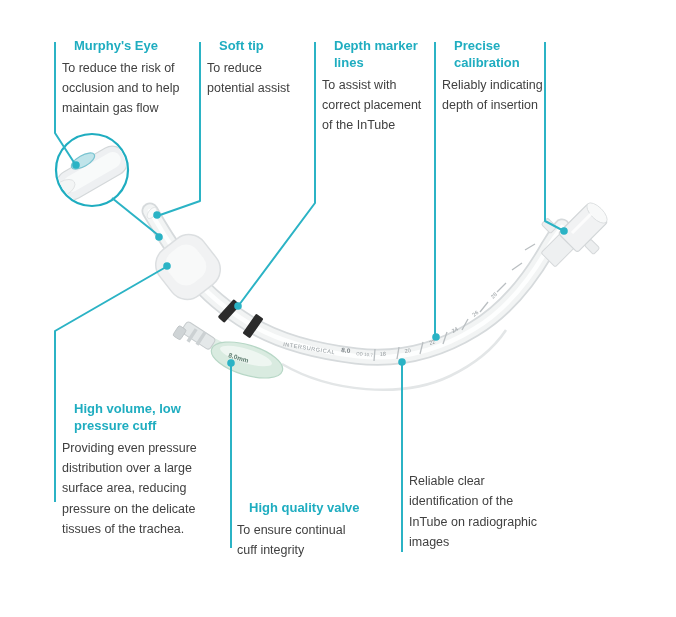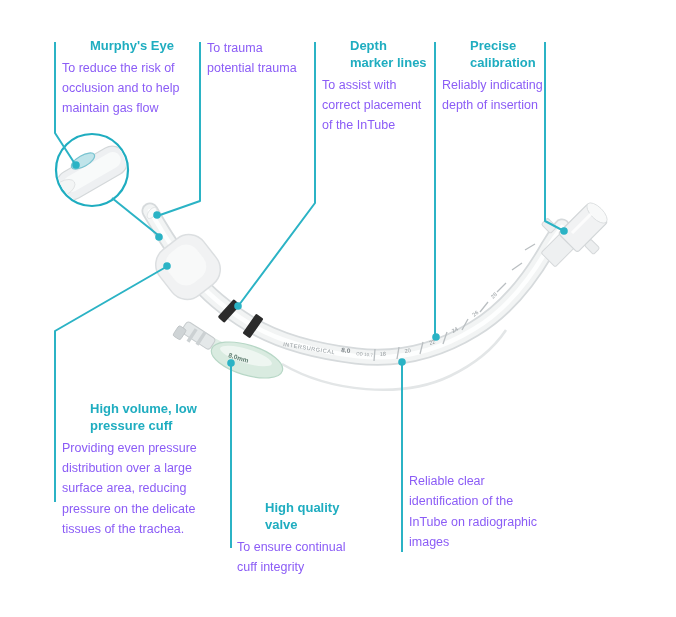--- a/index.html
+++ b/index.html
@@ -3,24 +3,24 @@
 <meta charset="utf-8">
 <style>
   html,body{margin:0;padding:0;background:#ffffff;}
   .canvas{
     position:relative;width:676px;height:617px;background:#ffffff;overflow:hidden;
     font-family:"Liberation Sans","DejaVu Sans",sans-serif;
   }
   .art{position:absolute;left:0;top:0;}
   .label{position:absolute;}
   .label h3{
-    margin:0 0 3px 16px;font-size:13px;line-height:1.3;font-weight:bold;color:#1fadc0;padding-left:12px;
+    margin:0 0 3px 0;font-size:13px;line-height:1.3;font-weight:bold;color:#1fadc0;padding-left:12px;
   }
   .label p{
-    margin:0;font-size:12.5px;line-height:1.62;color:#8b5cf6;
+    margin:0;font-size:12.5px;line-height:1.62;color:#404040;
   }
 </style>
 </head>
 <body>
 
 <div class="canvas">
 
   <svg class="art" width="676" height="617" viewBox="0 0 676 617">
     <defs>
       <clipPath id="lensClip">
@@ -125,21 +125,22 @@
       <circle cx="402" cy="362" r="3.8"></circle>
     </g>
   </svg>
 
   <div class="label" style="left:62px;top:38px;width:135px">
     <h3>Murphy's Eye</h3>
     <p>To reduce the risk of occlusion and to help maintain gas flow</p>
   </div>
 
   <div class="label" style="left:207px;top:38px;width:100px">
-    <p>To trauma potential trauma</p>
+    <h3>Soft tip</h3>
+    <p>To reduce potential assist</p>
   </div>
 
   <div class="label" style="left:322px;top:38px;width:106px">
     <h3>Depth marker lines</h3>
     <p>To assist with correct placement of the InTube</p>
   </div>
 
   <div class="label" style="left:442px;top:38px;width:108px">
     <h3>Precise calibration</h3>
     <p>Reliably indicating depth of insertion</p>

